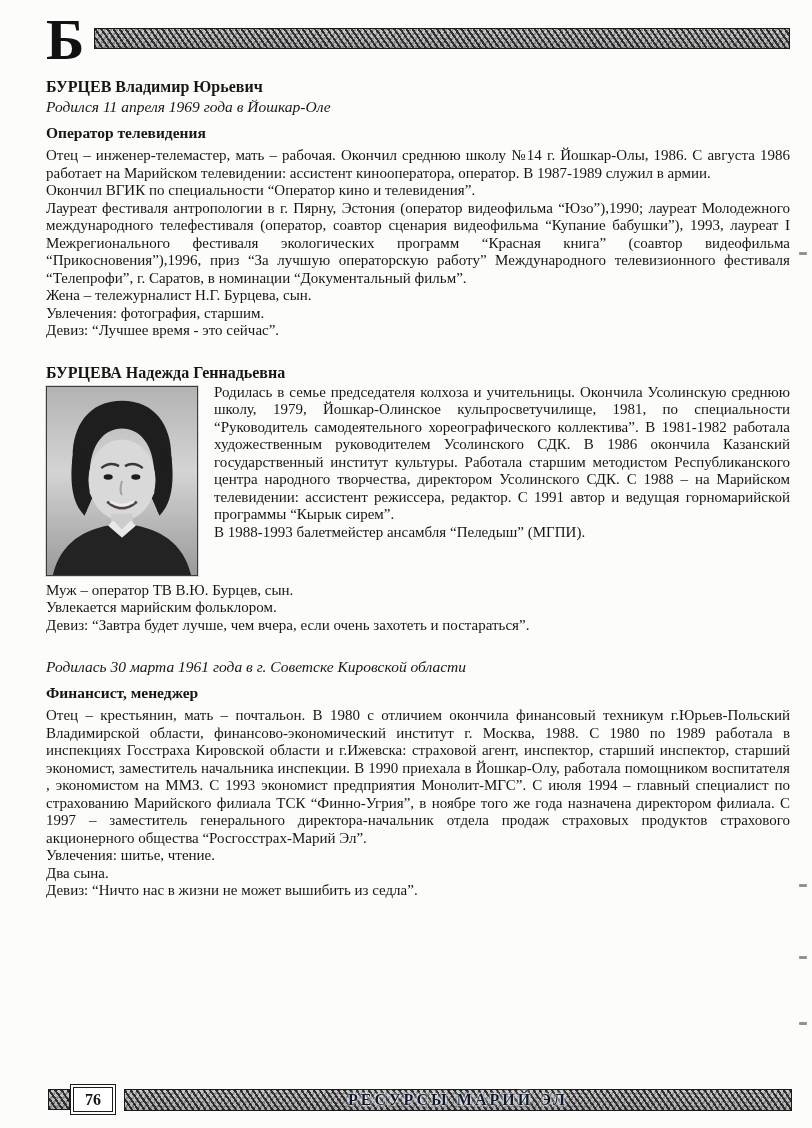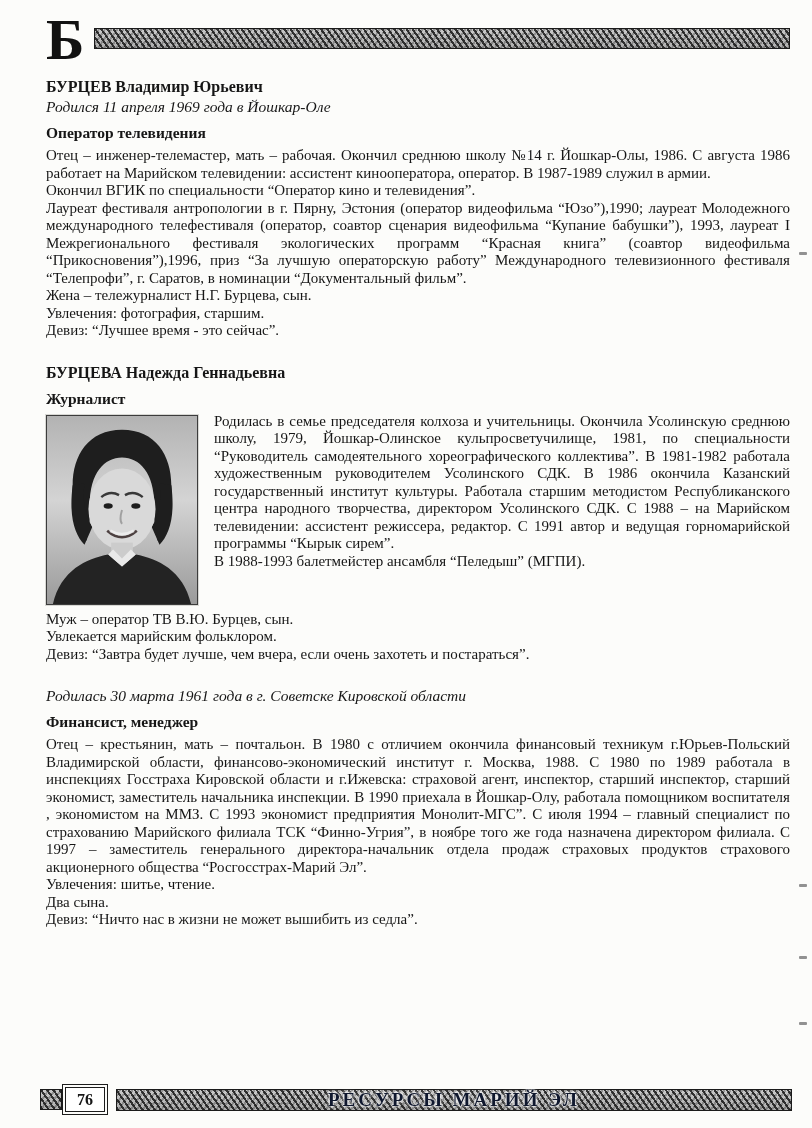--- a/index.html
+++ b/index.html
@@ -52,42 +52,42 @@
     margin: 2px 16px 6px 0;
     border: 1px solid #3c3c3c;
     box-shadow: 0 0 0 1px #d8d8d4;
     background: #b9b9b9;
   }
   .photo svg { display: block; width: 100%; height: 100%; }
 
   
   .footer {
     position: absolute;
-    left: 40px; right: 20px; bottom: 16px;
+    left: 48px; right: 20px; bottom: 16px;
     display: flex; align-items: center;
   }
   .footer-stub { width: 22px; height: 21px; }
   .page-num-box {
     margin: 0 5px 0 3px;
     padding: 0 11px;
     background: #fff;
     border: 1px solid #1c1c1c;
     outline: 1px solid #1c1c1c;
     outline-offset: 2px;
     font-weight: bold;
     font-size: 16px;
     line-height: 23px;
   }
   .footer-bar {
     flex: 1; height: 22px; margin-left: 6px;
     display: flex; align-items: center; justify-content: center;
   }
   .footer-title {
     font-weight: bold;
-    font-size: 19px;
+    font-size: 16px;
     letter-spacing: 3px;
     color: #10182e;
     text-shadow: 0 0 2px #fff, 0 0 2px #fff, 0 0 4px #fff;
   }
 
   
   .mark { position: absolute; right: 5px; width: 8px; height: 3px; background: #919191; border-radius: 1px; }
   .mark.m1 { top: 252px; }
   .mark.m2 { top: 884px; }
   .mark.m3 { top: 956px; }
@@ -113,21 +113,20 @@
         <p>Окончил ВГИК по специальности “Оператор кино и телевидения”.</p>
         <p>Лауреат фестиваля антропологии в г. Пярну, Эстония (оператор видеофильма “Юзо”),1990; лауреат Молодежного международного телефестиваля (оператор, соавтор сценария видеофильма “Купание бабушки”), 1993, лауреат I Межрегионального фестиваля экологических программ “Красная книга” (соавтор видеофильма “Прикосновения”),1996, приз “За лучшую операторскую работу” Международного телевизионного фестиваля “Телепрофи”, г. Саратов, в номинации “Документальный фильм”.</p>
         <p>Жена – тележурналист Н.Г. Бурцева, сын.</p>
         <p>Увлечения: фотография, старшим.</p>
         <p>Девиз: “Лучшее время - это сейчас”.</p>
       </div>
     </section>
 
     <section class="entry">
       <h2>БУРЦЕВА Надежда Геннадьевна</h2>
-      <p class="profession">Журналист</p>
       <div class="body">
         <figure class="photo" style="margin-left:0">
           <svg viewBox="0 0 152 190" preserveAspectRatio="none">
             <defs>
               <linearGradient id="pbg" x1="0" y1="0" x2="0" y2="1">
                 <stop offset="0" stop-color="#b3b3b3"></stop>
                 <stop offset="0.45" stop-color="#d4d4d4"></stop>
                 <stop offset="1" stop-color="#9a9a9a"></stop>
               </linearGradient>
             </defs>

